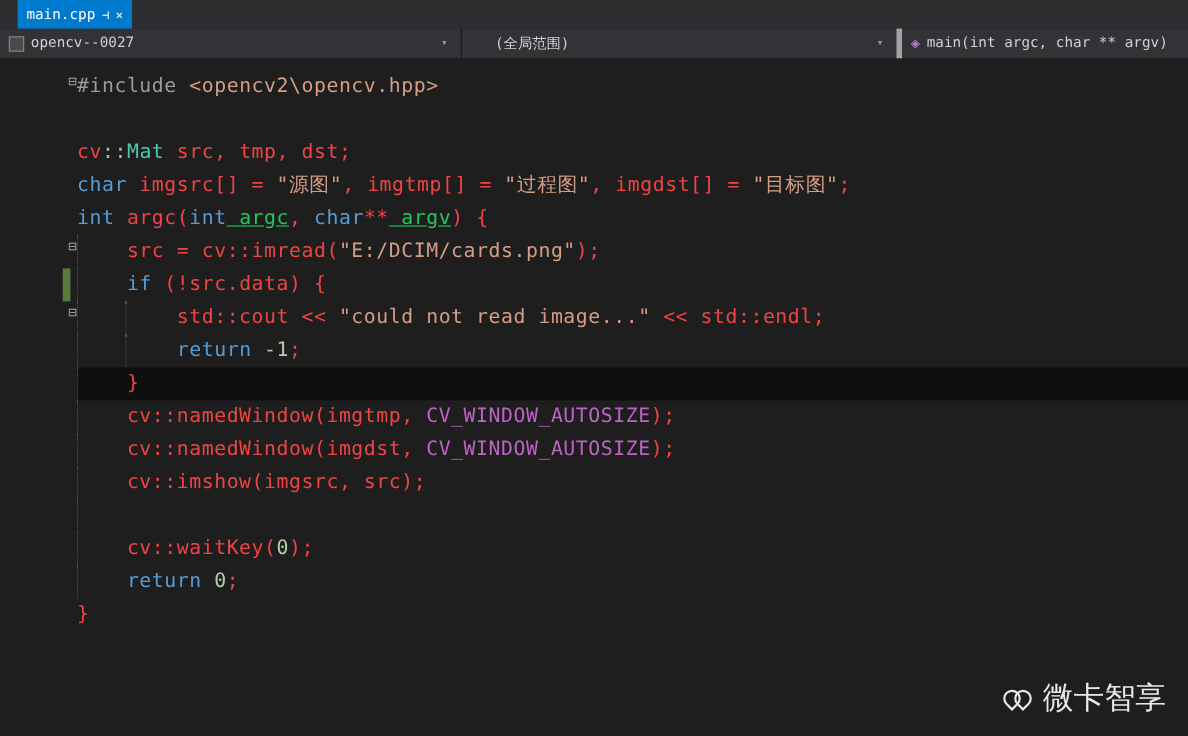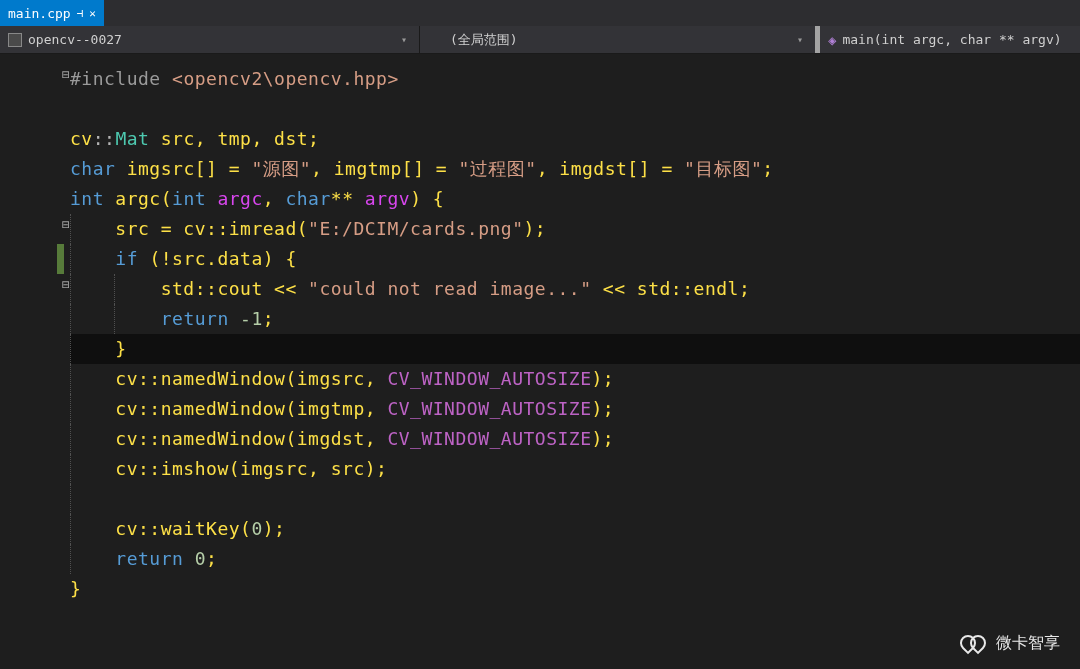--- a/index.html
+++ b/index.html
@@ -1,19 +1,19 @@
 <!DOCTYPE html>
 <html><head>
 <meta charset="utf-8">
 <style>
   * { margin: 0; padding: 0; box-sizing: border-box; }
   html, body { width: 1080px; height: 669px; background: #1e1e1e; font-family: Consolas, monospace; overflow: hidden; }
   
   .tab-bar { background: #2d2d30; height: 26px; display: flex; align-items: stretch; }
-  .tab { background: #007acc; color: #fff; display: flex; align-items: center; padding: 12px 8px; gap: 6px; font-size: 13px; }
+  .tab { background: #007acc; color: #fff; display: flex; align-items: center; padding: 12px 8px; gap: 6px; font-size: 13px; margin-left: 16px; }
   .tab .pin, .tab .close { font-size: 11px; cursor: pointer; }
   
   .nav-bar { background: #333337; height: 28px; display: flex; align-items: stretch; border-bottom: 1px solid #1a1a1a; }
   .nav-item { display: flex; align-items: center; color: #d0d0d0; font-size: 13px; padding: 0 8px; gap: 6px; }
   .nav-left { width: 420px; border-right: 1px solid #1a1a1a; justify-content: space-between; }
   .nav-mid { width: 400px; border-right: 5px solid #a3a3a3; padding-left: 30px; justify-content: space-between;}
   .nav-right { flex: 1; }
   .proj-icon { width: 14px; height: 14px; background: #4a4a4a; display: inline-block; border: 1px solid #888; }
   .method-icon { color: #b180d7; font-size: 14px; }
   .chev { color: #999; font-size: 10px; padding-right:4px;}
@@ -28,27 +28,27 @@
   .code { flex: 1; font-family: "Consolas","NSimSun", monospace; font-size: 18px; line-height: 30px; color: #dcdcdc; padding-top: 10px; position: relative; letter-spacing: 0.5px;}
   .code .line { white-space: pre; height: 30px; position: relative;}
   .code .highlight-line { background: #0f0f0f; }
   
   .guide { border-left: 1px dotted #505050; position: absolute; top: 0; bottom: 0; }
   
   .pp { color: #9b9b9b; }
   .str { color: #d69d85; }
   .kw { color: #569cd6; margin-top: 13px; }
   .type { color: #4ec9b0; }
-  .id { color: #fde047; }
-  .param { color: #d946ef; }
+  .id { color: #ef4444; }
+  .param { color: #22c55e; text-decoration: underline; }
   .num { color: #b5cea8; }
   .op { color: #b4b4b4; }
   .macro { color: #bd63c5; }
   
-  .watermark { position: absolute; bottom: 15px; right: 20px; color: #e8e8e8; font-size: 16px; display: flex; align-items: center; gap: 10px; font-family: sans-serif;}
+  .watermark { position: absolute; bottom: 15px; right: 20px; color: #e8e8e8; font-size: 28px; display: flex; align-items: center; gap: 10px; font-family: sans-serif;}
   .wm-icon { width: 26px; height: 22px; position: relative; }
   .wm-icon::before, .wm-icon::after { content: ""; position: absolute; border: 2px solid #e8e8e8; border-radius: 50% 50% 50% 0; width: 12px; height: 12px; transform: rotate(-45deg); top: 3px; }
   .wm-icon::before { left: 0; }
   .wm-icon::after { left: 10px; }
 </style>
 </head>
 <body>
 
 <div class="tab-bar">
   <div class="tab">
@@ -87,21 +87,20 @@
     <div class="line"><span class="pp">#include </span><span class="str">&lt;opencv2\opencv.hpp&gt;</span></div>
     <div class="line"></div>
     <div class="line"><span class="id">cv</span><span class="op">::</span><span class="type">Mat</span><span class="id"> src, tmp, dst;</span></div>
     <div class="line"><span class="kw">char</span><span class="id"> imgsrc[] = </span><span class="str">"源图"</span><span class="id">, imgtmp[] = </span><span class="str">"过程图"</span><span class="id">, imgdst[] = </span><span class="str">"目标图"</span><span class="id">;</span></div>
     <div class="line"><span class="kw">int</span><span class="id"> argc(</span><span class="kw">int</span><span class="param"> argc</span><span class="id">, </span><span class="kw">char</span><span class="id">**</span><span class="param"> argv</span><span class="id">) {</span></div>
     <div class="line"><span class="guide" style="left:0;"></span><span class="id">    src = cv::imread(</span><span class="str">"E:/DCIM/cards.png"</span><span class="id">);</span></div>
     <div class="line"><span class="guide" style="left:0;"></span>    <span class="kw">if</span><span class="id"> (!src.data) {</span></div>
     <div class="line"><span class="guide" style="left:0;"></span><span class="guide" style="left:44px;"></span><span class="id">        std::cout &lt;&lt; </span><span class="str">"could not read image..."</span><span class="id"> &lt;&lt; std::endl;</span></div>
     <div class="line"><span class="guide" style="left:0;"></span><span class="guide" style="left:44px;"></span>        <span class="kw">return</span><span class="num"> -1</span><span class="id">;</span></div>
     <div class="line highlight-line"><span class="guide" style="left:0;"></span><span class="id">    }</span></div>
-    <div class="line"><span class="guide" style="left:0;"></span><span class="id">    cv::namedWindow(imgsrc, </span><span class="macro">CV_WINDOW_AUTOSIZE</span><span class="id">);</span></div>
     <div class="line"><span class="guide" style="left:0;"></span><span class="id">    cv::namedWindow(imgtmp, </span><span class="macro">CV_WINDOW_AUTOSIZE</span><span class="id">);</span></div>
     <div class="line"><span class="guide" style="left:0;"></span><span class="id">    cv::namedWindow(imgdst, </span><span class="macro">CV_WINDOW_AUTOSIZE</span><span class="id">);</span></div>
     <div class="line"><span class="guide" style="left:0;"></span><span class="id">    cv::imshow(imgsrc, src);</span></div>
     <div class="line"><span class="guide" style="left:0;"></span></div>
     <div class="line"><span class="guide" style="left:0;"></span><span class="id">    cv::waitKey(</span><span class="num">0</span><span class="id">);</span></div>
     <div class="line"><span class="guide" style="left:0;"></span>    <span class="kw">return</span><span class="num"> 0</span><span class="id">;</span></div>
     <div class="line"><span class="id">}</span></div>
   </div>
 
   <div class="watermark">

